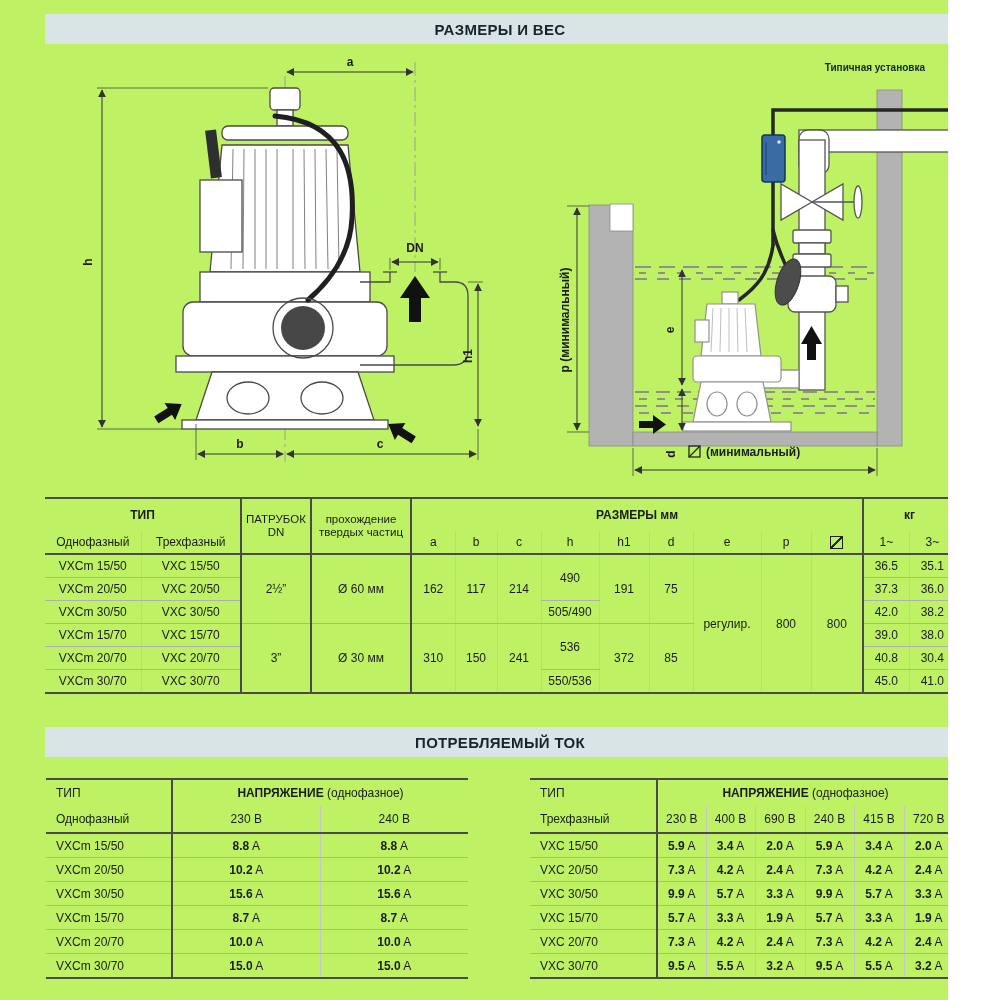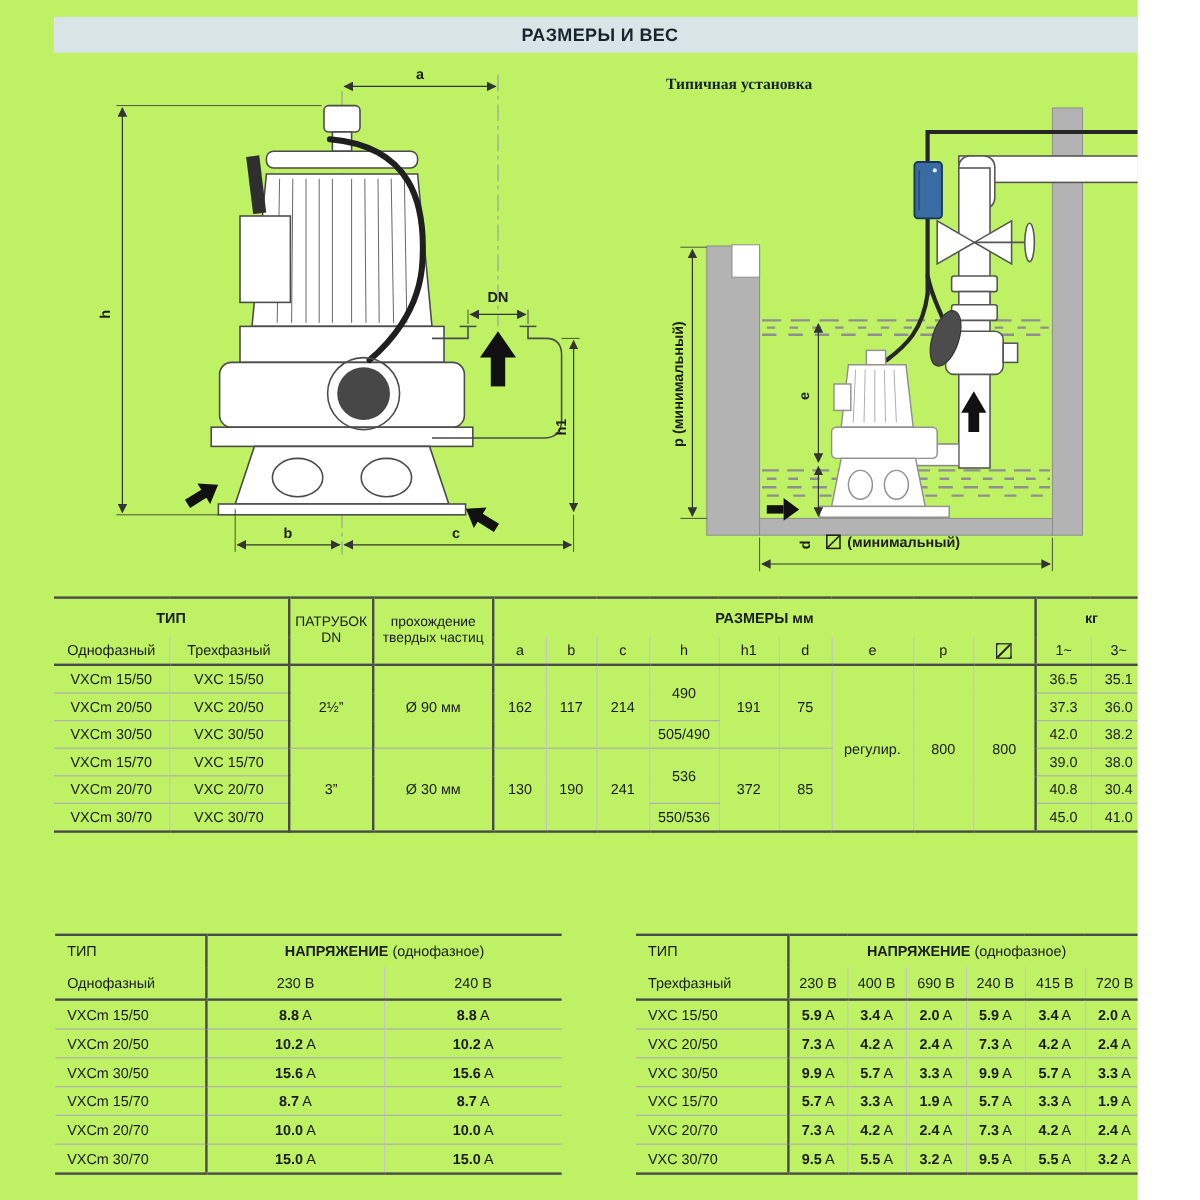--- a/index.html
+++ b/index.html
@@ -1,22 +1,22 @@
 <!DOCTYPE html>
 <html><head>
 <meta charset="utf-8">
 <style>
   html,body{margin:0;padding:0;background:#ffffff;}
   #canvas{position:relative;width:948px;height:1000px;background:#bef264;overflow:hidden;
           font-family:"Liberation Sans","DejaVu Sans",sans-serif;color:#1b1b1b;}
   .titlebar{position:absolute;left:45px;width:910px;height:30px;background:#d9e4e7;
             display:flex;align-items:center;justify-content:center;
             font-weight:bold;font-size:15px;color:#17242c;letter-spacing:.3px;}
-  .inst-title{position:absolute;left:555px;top:62px;width:370px;text-align:left;
-              font-weight:bold;font-size:13px;color:#17242c;font-family:Liberation Serif, serif;}
+  .inst-title{position:absolute;left:555px;top:62px;width:370px;text-align:right;
+              font-weight:bold;font-size:10px;color:#17242c;}
   svg text{font-family:"Liberation Sans","DejaVu Sans",sans-serif;}
 
   
   .t-wrap{position:absolute;}
   table{border-collapse:collapse;table-layout:fixed;}
   .t-main{width:910px;font-size:12px;}
   .t-main th,.t-main td{padding:0 2px;text-align:center;font-weight:normal;
       border-bottom:1px solid #b0b0b0;height:22px;overflow:hidden;white-space:nowrap;}
   .t-main tr.hrow1 th{border-bottom:none;height:32px;font-weight:bold;}
   .ht{border-top:2px solid #4a4a4a !important;}
@@ -293,21 +293,21 @@
         <td class="hb vl">p</td>
         <td class="hb vl"><span class="sqd"></span></td>
         <td class="hb vd">1~</td>
         <td class="hb vl">3~</td>
       </tr>
 
       <tr>
         <td>VXCm 15/50</td>
         <td class="vl">VXC 15/50</td>
         <td rowspan="3" class="vd bold">2½”</td>
-        <td rowspan="3" class="vd">Ø 90 мм</td>
+        <td rowspan="3" class="vd">Ø 60 мм</td>
         <td rowspan="3" class="vd">162</td>
         <td rowspan="3" class="vl">117</td>
         <td rowspan="3" class="vl">214</td>
         <td rowspan="2" class="vl">490</td>
         <td rowspan="3" class="vl">191</td>
         <td rowspan="3" class="vl">75</td>
         <td rowspan="6" class="vl lb">регулир.</td>
         <td rowspan="6" class="vl lb">800</td>
         <td rowspan="6" class="vl lb">800</td>
         <td class="vd bold">36.5</td>
@@ -324,22 +324,22 @@
         <td class="vl">VXC 30/50</td>
         <td class="vl">505/490</td>
         <td class="vd bold">42.0</td>
         <td class="vl bold">38.2</td>
       </tr>
       <tr>
         <td>VXCm 15/70</td>
         <td class="vl">VXC 15/70</td>
         <td rowspan="3" class="vd bold lb">3”</td>
         <td rowspan="3" class="vd lb">Ø 30 мм</td>
-        <td rowspan="3" class="vd lb">130</td>
-        <td rowspan="3" class="vl lb">190</td>
+        <td rowspan="3" class="vd lb">310</td>
+        <td rowspan="3" class="vl lb">150</td>
         <td rowspan="3" class="vl lb">241</td>
         <td rowspan="2" class="vl">536</td>
         <td rowspan="3" class="vl lb">372</td>
         <td rowspan="3" class="vl lb">85</td>
         <td class="vd bold">39.0</td>
         <td class="vl bold">38.0</td>
       </tr>
       <tr>
         <td>VXCm 20/70</td>
         <td class="vl">VXC 20/70</td>
@@ -350,20 +350,23 @@
         <td class="lb">VXCm 30/70</td>
         <td class="vl lb">VXC 30/70</td>
         <td class="vl lb">550/536</td>
         <td class="vd bold lb">45.0</td>
         <td class="vl bold lb">41.0</td>
       </tr>
     </tbody>
       </table>
   </div>
 
+  <div class="titlebar" style="top:727px;">
+    <span>ПОТРЕБЛЯЕМЫЙ ТОК</span>
+  </div>
 
   <div class="t-wrap" style="left:46px;top:778px;">
     <table class="t-cur" style="width:422px;">
       <colgroup>
           <col style="width:126px">
           <col style="width:148px">
           <col style="width:148px">
         </colgroup>
       <tbody>
           <tr class="hrow1">

